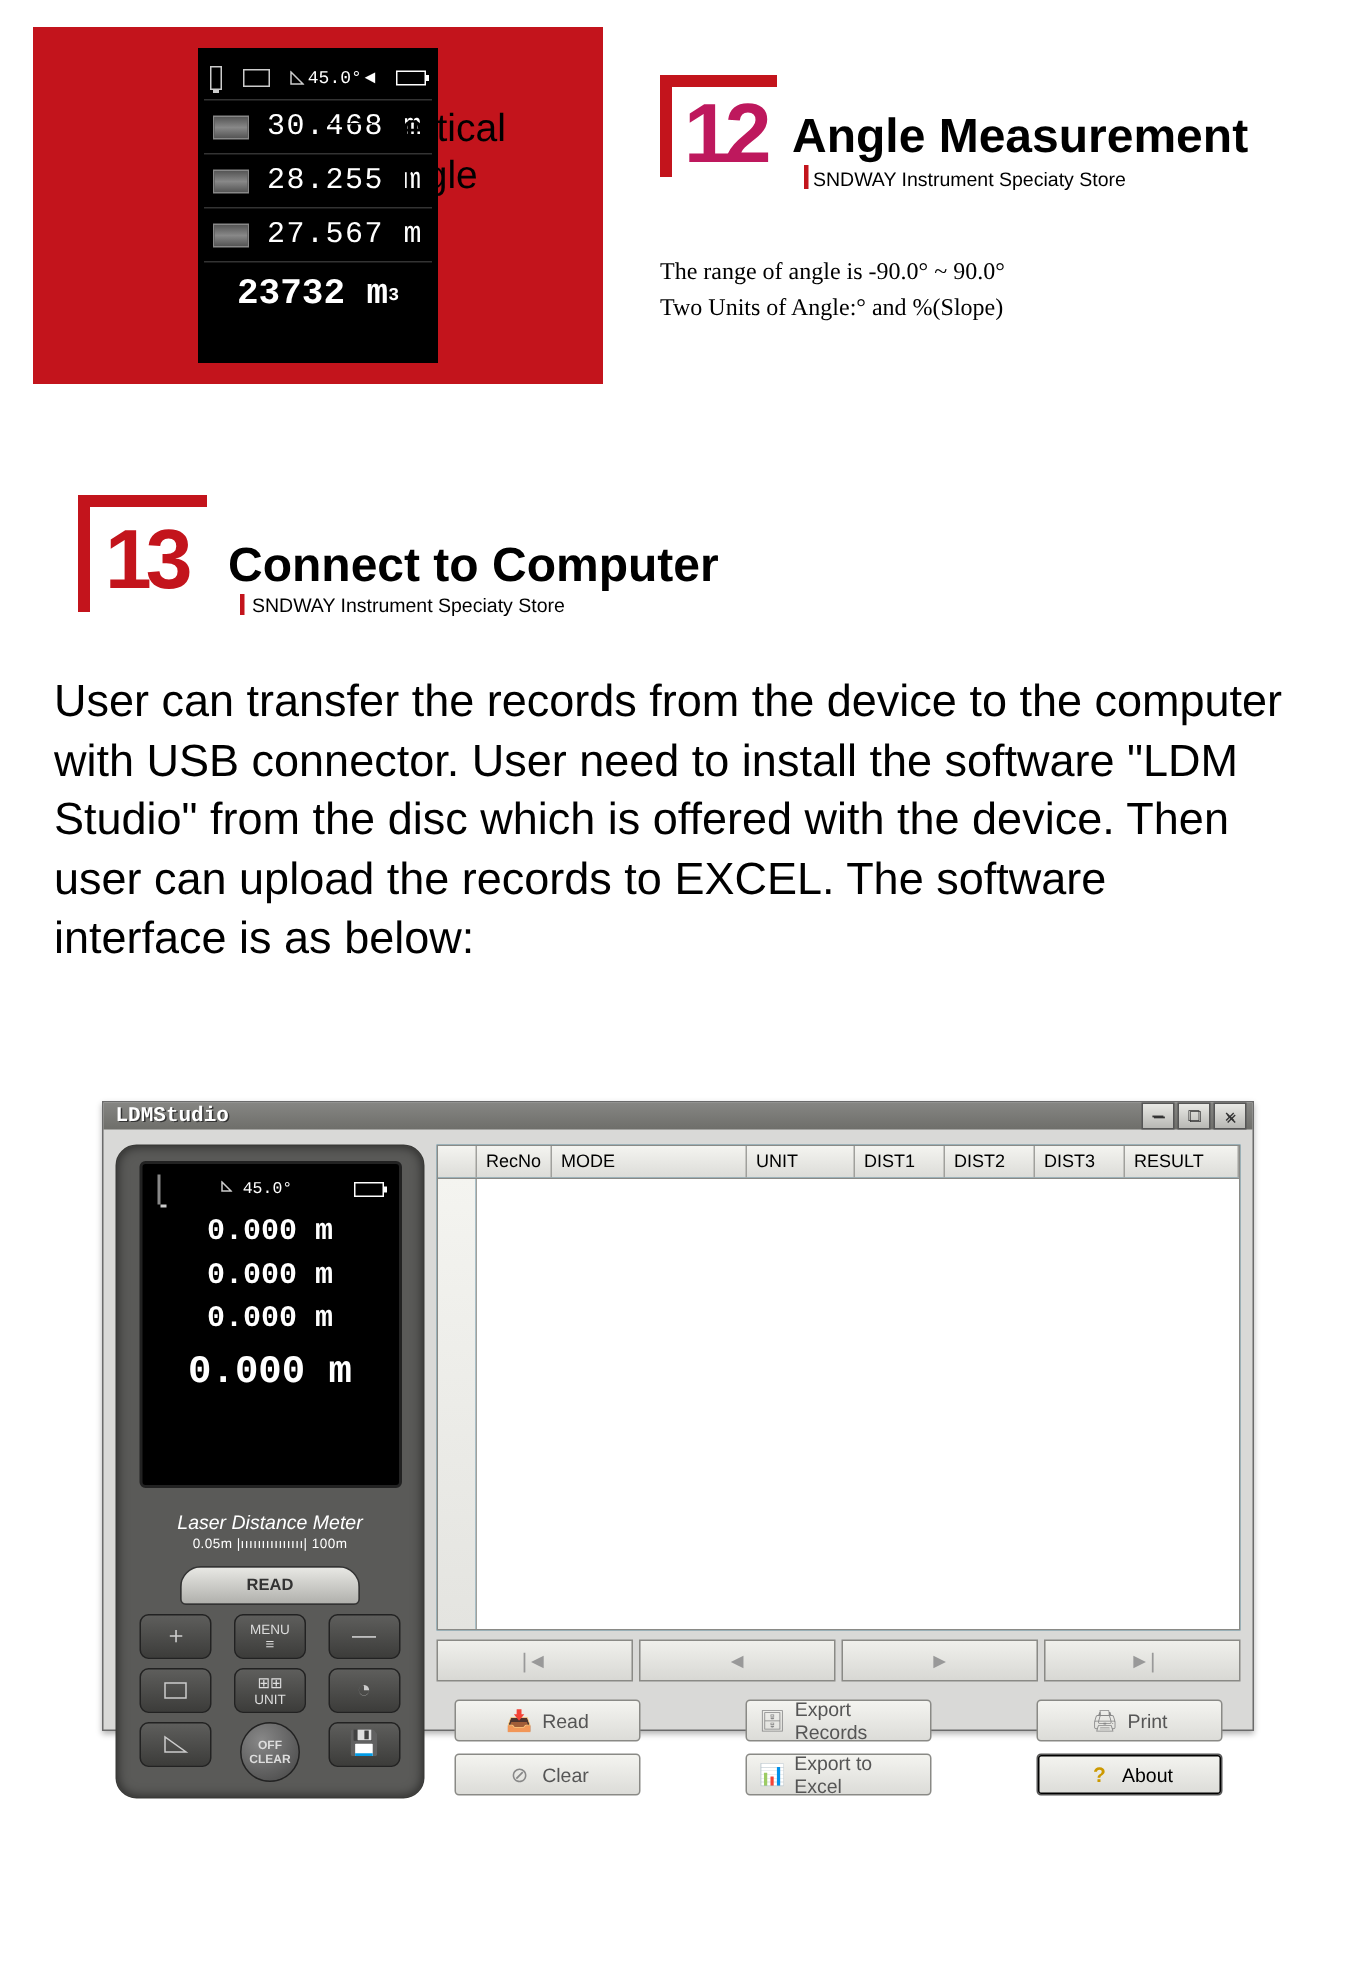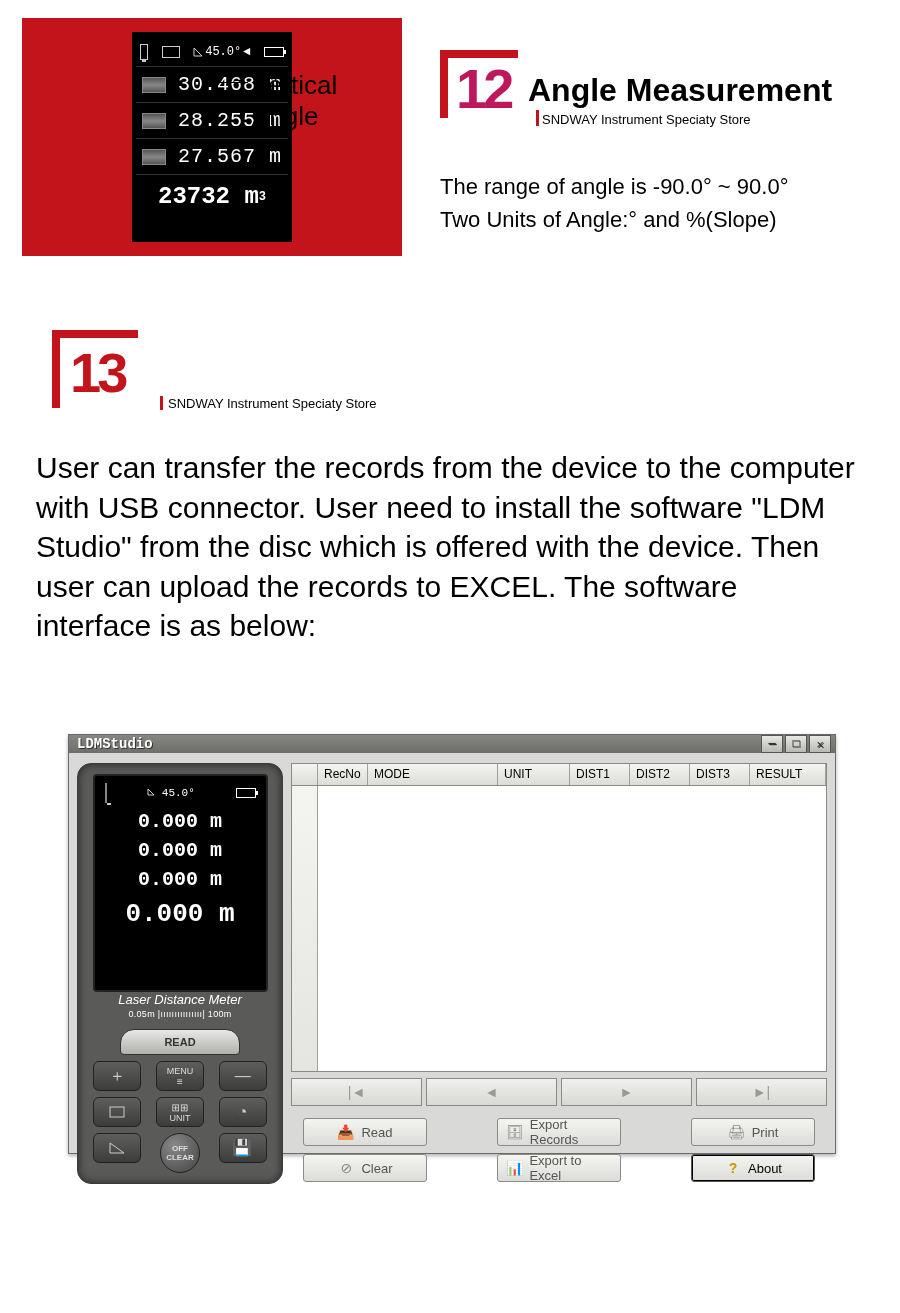--- a/index.html
+++ b/index.html
@@ -121,22 +121,22 @@
     position:absolute; left: 102px; top: 62px;
     font-size: 13px;
     white-space:nowrap;
   }
   .sect-bar {
     position:absolute; left: 96px; top: 60px;
     width: 3px; height: 16px; background:#c3141c;
   }
   .sect12-body {
     position:absolute; left: 440px; top: 170px;
-    font-size: 22px;
-    font-family: Liberation Sans, sans-serif;
+    font-size: 16px;
+    font-family: Liberation Serif, serif;
     line-height: 1.5;
     width: 440px;
   }
 
   
   .sect13-box {
     position:absolute; left: 52px; top: 330px;
     width: 460px; height: 90px;
   }
   .sect13-box .corner-box::before{
@@ -229,21 +229,21 @@
     display:flex; justify-content:space-between; align-items:center;
     height: 22px; padding: 0 4px;
   }
   .dp-angle { font-size:11px; }
   .dp-row {
     text-align:center; font-size:20px; margin-top:6px;
     font-weight:bold;
   }
   .dp-row.big { font-size:26px; margin-top:8px; }
   .dp-label {
-    color:#fff; font-style:italic; font-size:13px; text-align:center; margin-top:0;
+    color:#fff; font-style:italic; font-size:13px; text-align:center; margin-top:15px;
     font-family: Arial;
   }
   .dp-scale {
     color:#fff; font-size:9px; text-align:center; margin-top:2px; letter-spacing:0.3px;
   }
 
   .dp-keys {
     margin-top: 10px;
     width: 180px;
     display:grid;
@@ -412,20 +412,21 @@
   <div class="sect-sub">SNDWAY Instrument Speciaty Store</div>
 </div>
 <div class="sect12-body">
   <div>The range of angle is -90.0° ~ 90.0°</div>
   <div>Two Units of Angle:° and %(Slope)</div>
 </div>
 
 <div class="sect13-box">
   <div class="corner-box"></div>
   <div class="sect13-num">13</div>
+  <div class="sect13-title">Connect to Computer</div>
   <div class="sect13-bar"></div>
   <div class="sect13-sub">SNDWAY Instrument Speciaty Store</div>
 </div>
 <div class="sect13-body">User can transfer the records from the device to the computer with USB connector. User need to install the software "LDM Studio" from the disc which is offered with the device. Then user can upload the records to EXCEL. The software interface is as below:</div>
 
 <div class="app-window">
   <div class="title-bar">
     <span>LDMStudio</span>
     <div class="win-btns">
       <div class="win-btn">―</div>

